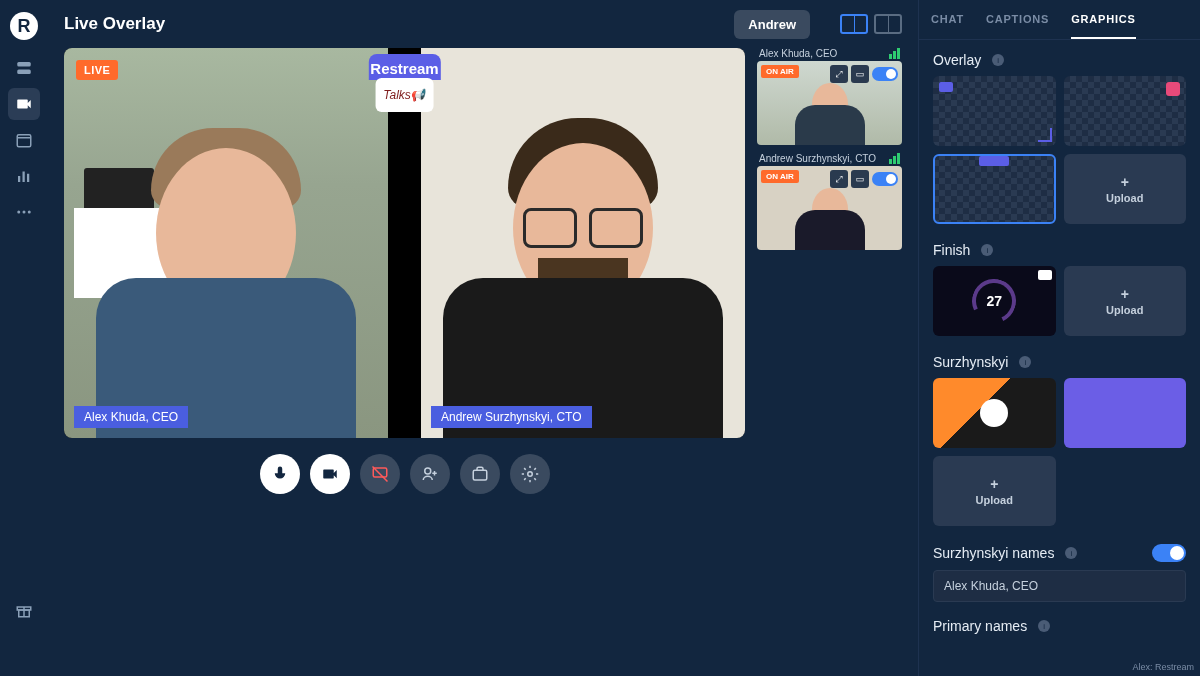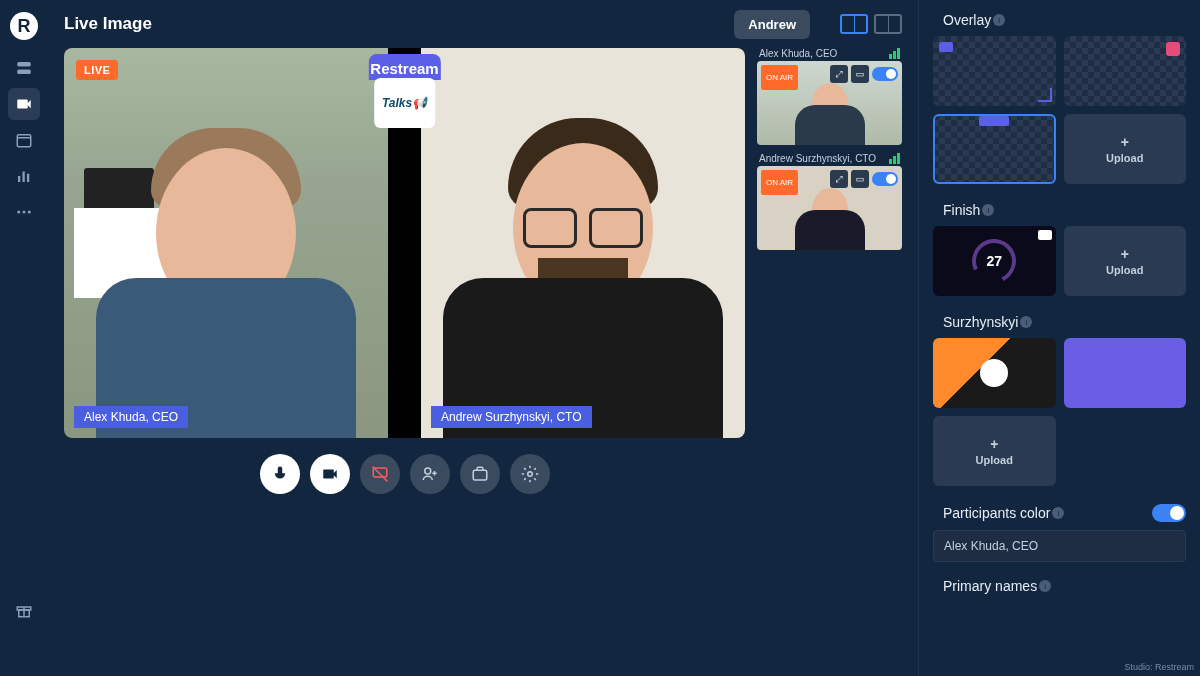--- a/index.html
+++ b/index.html
@@ -24,21 +24,21 @@
 .layout-btn .half:first-child { border-right:1px solid #5a6c82; }
 .layout-btn.active .half:first-child { border-right:1px solid #3b82f6; }
 
 .content { flex:1; display:flex; padding:0 16px 12px; gap:12px; }
 
 .stage-col { flex:1; display:flex; flex-direction:column; }
 .stage { position:relative; background:#000; border-radius:8px; overflow:hidden; display:flex; height:390px;gap:33px; }
 .live-badge { position:absolute; top:12px; left:12px; background:#ff6a2b; color:#fff; font-weight:700; font-size:11px; padding:4px 8px; border-radius:3px; z-index:3; letter-spacing:0.5px; }
 .overlay-badge { position:absolute; top:6px; left:50%; transform:translateX(-50%); z-index:3; }
 .badge-box { background:#5b5ee6; color:#fff; padding:6px 2px 3px; border-radius:8px 8px 0 0; font-weight:700; font-size:15px; text-align:center; }
-.badge-sub { background:#fff; color:#0c4a6e; padding:18px 8px; border-radius:6px; font-size:12px; font-weight:700; font-style:italic; display:inline-block; margin-top:-2px; position:relative; left:50%; transform:translateX(-50%); }
+.badge-sub { background:#fff; color:#7f1d1d; padding:10px 8px; border-radius:6px; font-size:12px; font-weight:400; font-style:italic; display:inline-block; margin-top:-2px; position:relative; left:50%; transform:translateX(-50%); }
 .feed { flex:1; position:relative; overflow:hidden; }
 .feed-bg { width:100%; height:100%; }
 .feed-1 .feed-bg { background:linear-gradient(#a8b8a0 0%,#97a590 35%,#8a9680 100%); }
 .feed-2 .feed-bg { background:#e8e4da; }
 .head { background:#e8b89a; border-radius:50%; }
 .feed-1 .head { width:140px; height:170px; top:100px; position:absolute; left:50%; transform:translateX(-50%); }
 .feed-1 .hair { width:150px; height:80px; background:#9a7a5a; border-radius:70px 70px 20px 20px; position:absolute; top:80px; left:50%; transform:translateX(-50%); }
 .feed-1 .body { width:260px; height:160px; background:#3a5a7a; border-radius:40px 40px 0 0; position:absolute; bottom:0; left:50%; transform:translateX(-50%); }
 .feed-1 .desk { position:absolute; left:10px; top:160px; width:100px; height:90px; background:#fff; }
 .feed-1 .monitor { position:absolute; left:20px; top:120px; width:70px; height:50px; background:#222; border-radius:3px; }
@@ -65,32 +65,32 @@
 .sig { display:flex; gap:1px; align-items:flex-end; }
 .sig span { width:3px; background:#2ecc71; }
 .sig span:nth-child(1){height:5px;} .sig span:nth-child(2){height:8px;} .sig span:nth-child(3){height:11px;}
 .guest-tile { position:relative; height:84px; border-radius:4px; overflow:hidden; background:#333; }
 .guest-tile.g1 { background:linear-gradient(#cfd8d0,#b0baa8); }
 .guest-tile.g2 { background:#d8d2c4; }
 .g-head { position:absolute; width:36px; height:42px; background:#e8b89a; border-radius:50%; left:50%; top:22px; transform:translateX(-50%); }
 .g-body { position:absolute; width:70px; height:40px; border-radius:20px 20px 0 0; bottom:0; left:50%; transform:translateX(-50%); }
 .g1 .g-body { background:#2a3a4a; }
 .g2 .g-body { background:#1a1a2a; }
-.on-air { position:absolute; top:4px; left:4px; background:#ff6a2b; color:#fff; font-size:8px; font-weight:400; padding:8px 5px; border-radius:2px; }
+.on-air { position:absolute; top:4px; left:4px; background:#ff6a2b; color:#fff; font-size:8px; font-weight:700; padding:2px 5px; border-radius:2px; }
 .guest-ctrls { position:absolute; top:4px; right:4px; display:flex; gap:3px; align-items:center; }
 .g-ico { width:18px; height:18px; background:#2a3a4f; border-radius:3px; display:flex; align-items:center; justify-content:center; color:#fff; font-size:9px; }
 .g-toggle { width:26px; height:14px; background:#3b82f6; border-radius:7px; position:relative; }
 .g-toggle::after { content:''; position:absolute; width:10px; height:10px; background:#fff; border-radius:50%; right:2px; top:2px; }
 
 .right-panel { width:282px; background:#12263f; border-left:1px solid #1e3250; display:flex; flex-direction:column; }
 .tabs { display:flex; height:40px; border-bottom:1px solid #1e3250; padding:0 12px; gap:22px; }
 .tab { font-size:11px; font-weight:600; letter-spacing:0.8px; color:#7a8ca5; display:flex; align-items:center; cursor:pointer; border-bottom:2px solid transparent; }
 .tab.active { color:#fff; border-bottom-color:#fff; }
 .panel-body { flex:1; overflow-y:auto; padding:12px 14px; }
-.section-title { font-size:14px; color:#e5ecf4; margin-bottom:8px; display:flex; align-items:center; gap:2px;margin-left:10px; }
+.section-title { font-size:14px; color:#e5ecf4; margin-bottom:8px; display:flex; align-items:center; gap:11px; }
 .info-ico { width:12px; height:12px; border-radius:50%; background:#4a5c76; display:inline-flex; align-items:center; justify-content:center; font-size:8px; color:#12263f; }
 .grid-2 { display:grid; grid-template-columns:1fr 1fr; gap:8px; margin-bottom:18px; }
 .thumb { height:70px; border-radius:6px; position:relative; cursor:pointer; overflow:hidden; }
 .checker { background-image:linear-gradient(45deg,#2a3a52 25%,transparent 25%),linear-gradient(-45deg,#2a3a52 25%,transparent 25%),linear-gradient(45deg,transparent 75%,#2a3a52 75%),linear-gradient(-45deg,transparent 75%,#2a3a52 75%); background-size:12px 12px; background-position:0 0,0 6px,6px -6px,-6px 0; background-color:#1e2d44; }
 .thumb.selected { outline:2px solid #3b82f6; outline-offset:-2px; }
 .upload-tile { background:#2a3a52; display:flex; flex-direction:column; align-items:center; justify-content:center; gap:2px; color:#c5d0dd; font-size:11px; font-weight:600; }
 .upload-tile::before { content:'+'; font-size:14px; }
 .thumb .mini-badge { position:absolute; width:14px; height:10px; border-radius:2px; }
 .ov1 .mini-badge { background:#5b5ee6; top:6px; left:6px; }
 .ov2 .mini-badge { background:#e84a7a; top:6px; right:6px; width:14px; height:14px; border-radius:3px; }
@@ -152,21 +152,21 @@
         <svg viewBox="0 0 24 24" fill="none" stroke="currentColor" stroke-width="2">
           <rect x="3" y="8" width="18" height="4"></rect>
           <rect x="5" y="12" width="14" height="9"></rect>
           <line x1="12" y1="8" x2="12" y2="21"></line>
         </svg>
       </div>
   </div>
 
   <div class="main">
     <div class="header">
-      <div class="title">Live Image</div>
+      <div class="title">Live Overlay</div>
       <button class="finish-btn">Andrew</button>
       <div class="layout-group">
         <div class="layout-btn active">
             <div class="half"></div>
             <div class="half"></div>
           </div>
         <div class="layout-btn">
             <div class="half"></div>
             <div class="half"></div>
           </div>
@@ -283,20 +283,25 @@
               <div class="g-ico">▭</div>
               <div class="g-toggle"></div>
             </div>
           </div>
         </div>
       </div>
     </div>
   </div>
 
   <div class="right-panel">
+    <div class="tabs">
+      <div class="tab">CHAT</div>
+      <div class="tab">CAPTIONS</div>
+      <div class="tab active">GRAPHICS</div>
+    </div>
     <div class="panel-body">
       <div class="section-title">
           <span>Overlay</span>
           <span class="info-ico">i</span>
         </div>
       <div class="grid-2">
         <div class="thumb checker ov1">
             <div class="mini-badge"></div>
             <div class="corner"></div>
           </div>
@@ -328,28 +333,28 @@
           <span class="info-ico">i</span>
         </div>
       <div class="grid-2">
         <div class="thumb bg1"></div>
         <div class="thumb bg2"></div>
         <div class="thumb upload-tile upload-wide">Upload</div>
       </div>
 
       <div class="row-header">
         <div class="section-title" style="margin-bottom:0">
-            <span>Participants color</span>
+            <span>Surzhynskyi names</span>
             <span class="info-ico">i</span>
           </div>
         <div class="toggle"></div>
       </div>
       <input class="name-input" value="Alex Khuda, CEO" style="">
 
       <div class="section-title">
           <span>Primary names</span>
           <span class="info-ico">i</span>
         </div>
     </div>
   </div>
 </div>
 
-<div class="credit">Studio: Restream</div>
+<div class="credit">Alex: Restream</div>
 
 </body></html>

